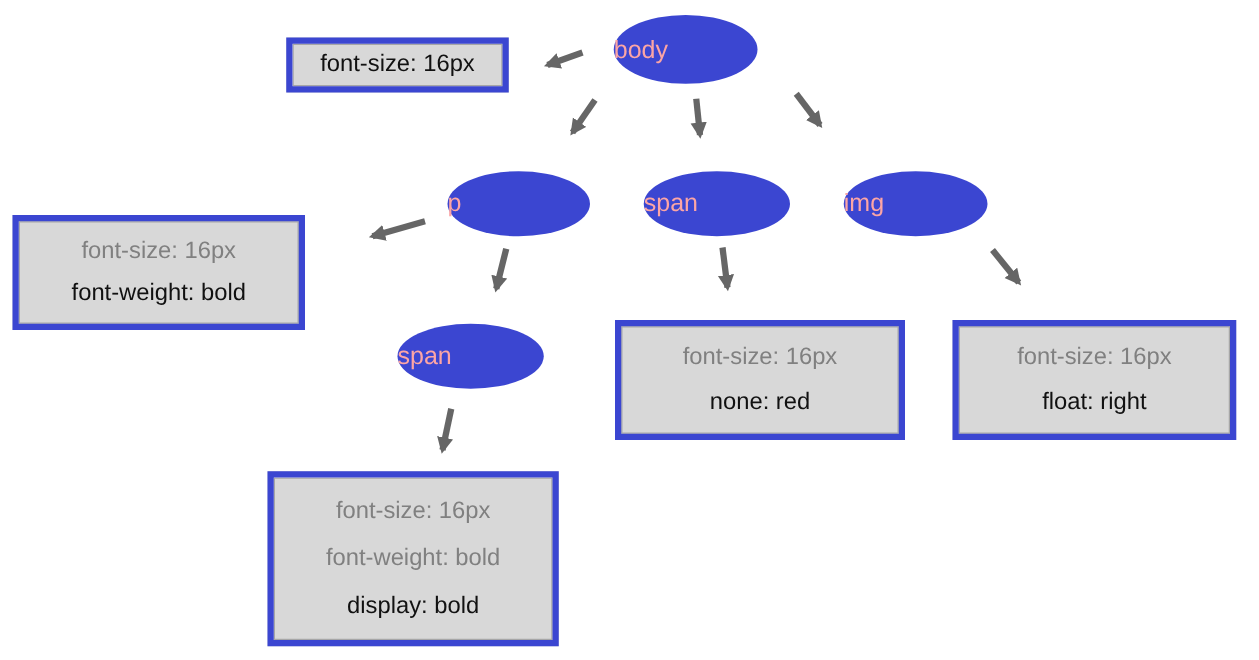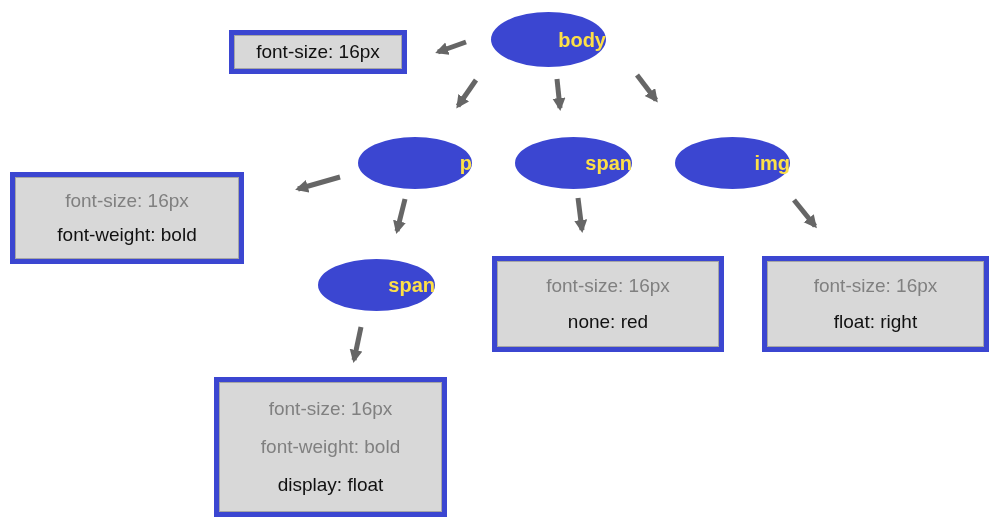--- a/index.html
+++ b/index.html
@@ -14,27 +14,26 @@
   .arrows {
     position: absolute;
     left: 0; top: 0;
     width: 1007px; height: 528px;
     pointer-events: none;
   }
   .node {
     position: absolute;
     background: #3b46d1;
     border-radius: 50%;
-    color: #fde047;
+    color: #fca5a5;
     display: flex;
     align-items: center;
-    justify-content: flex-end;
+    justify-content: flex-start;
     font-size: 20px;
     line-height: 1;
-    font-weight: bold;
   }
   .node-body  { left: 491px; top: 12px;  width: 115px; height: 55px; }
   .node-p     { left: 358px; top: 137px; width: 114px; height: 52px; }
   .node-span1 { left: 515px; top: 137px; width: 117px; height: 52px; }
   .node-img   { left: 675px; top: 137px; width: 115px; height: 52px; }
   .node-span2 { left: 318px; top: 259px; width: 117px; height: 52px; }
   .stylebox {
     position: absolute;
     box-sizing: border-box;
     background: #d8d8d8;
@@ -109,16 +108,16 @@
   </div>
 
   <div class="stylebox box-img">
     <p class="line muted">font-size: 16px</p>
     <p class="line">float: right</p>
   </div>
 
   <div class="stylebox box-span2">
     <p class="line muted">font-size: 16px</p>
     <p class="line muted">font-weight: bold</p>
-    <p class="line">display: float</p>
+    <p class="line">display: bold</p>
   </div>
 
 </div>
 
 </body></html>

